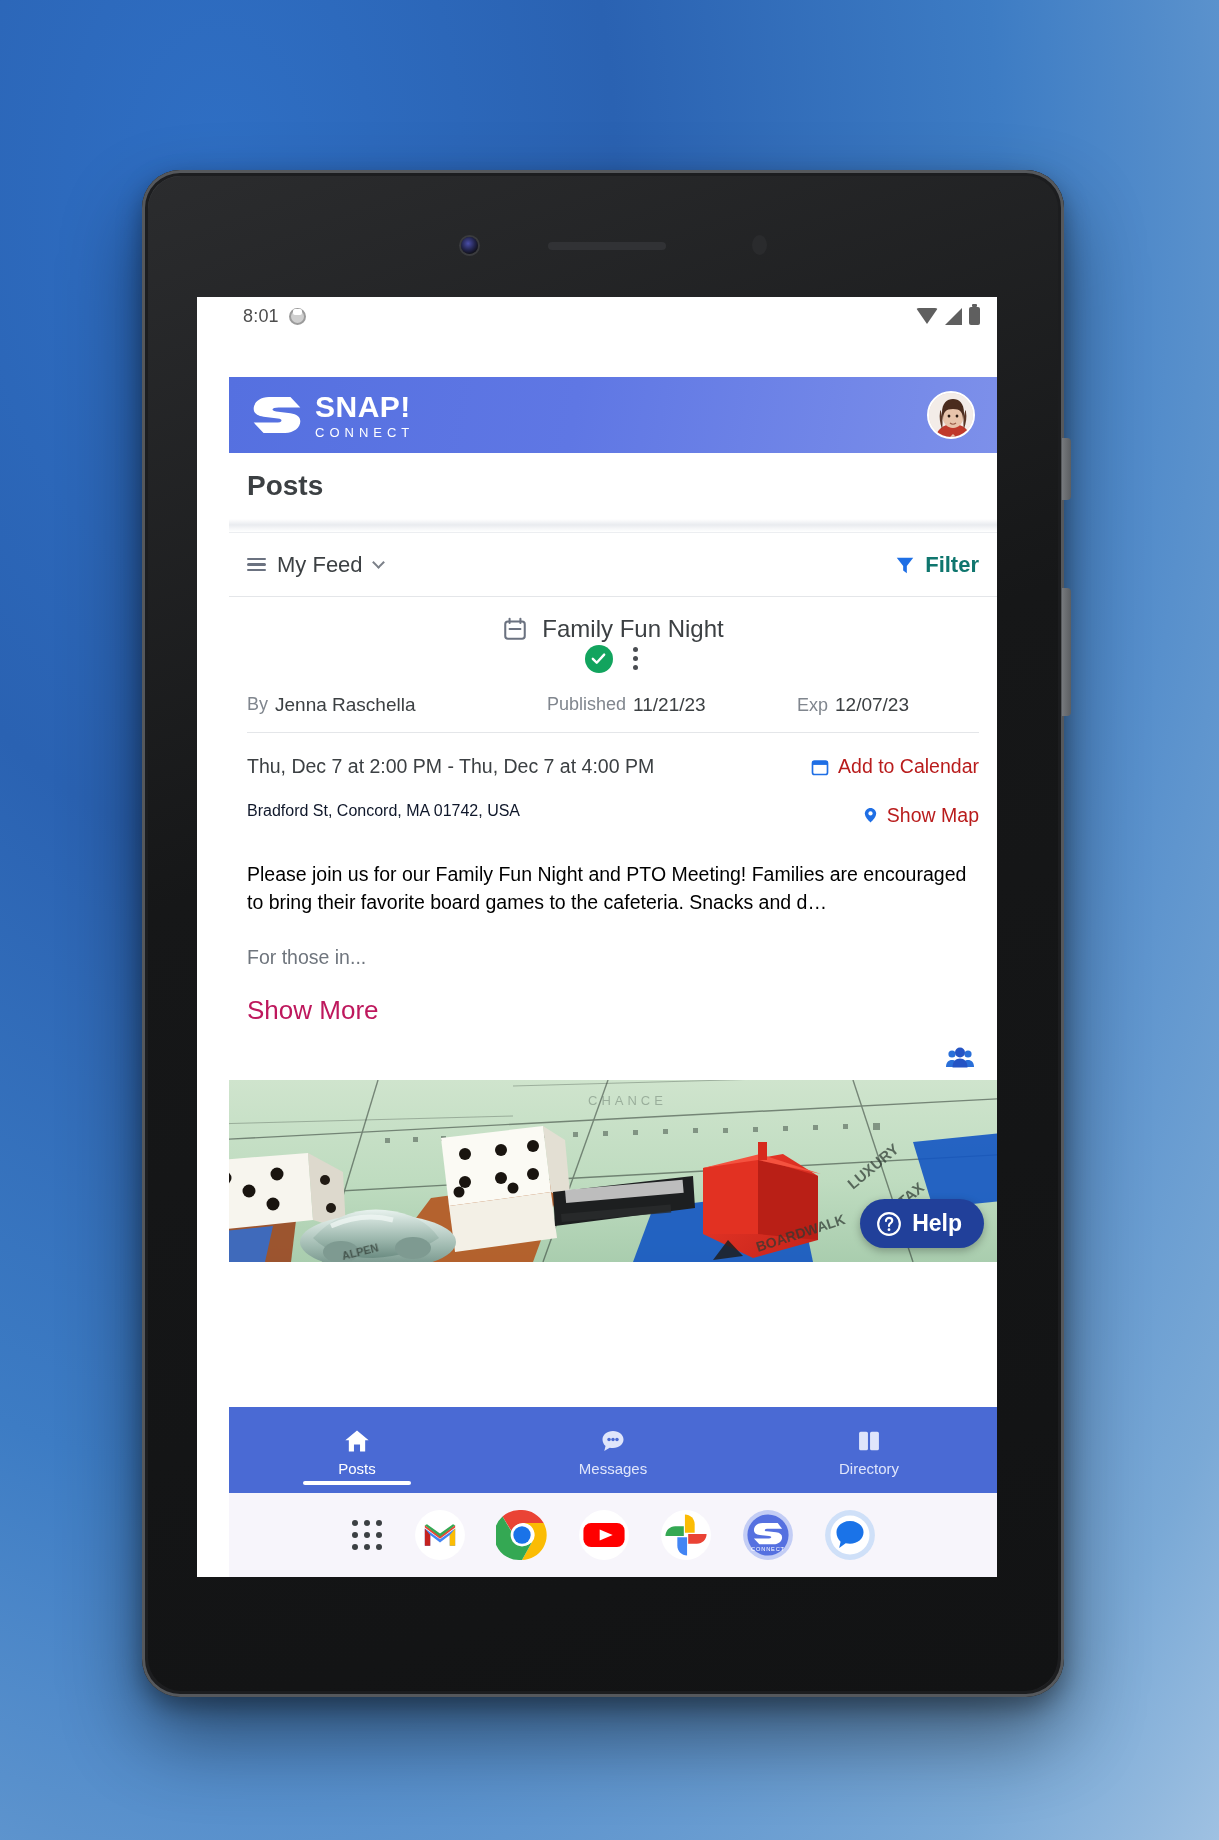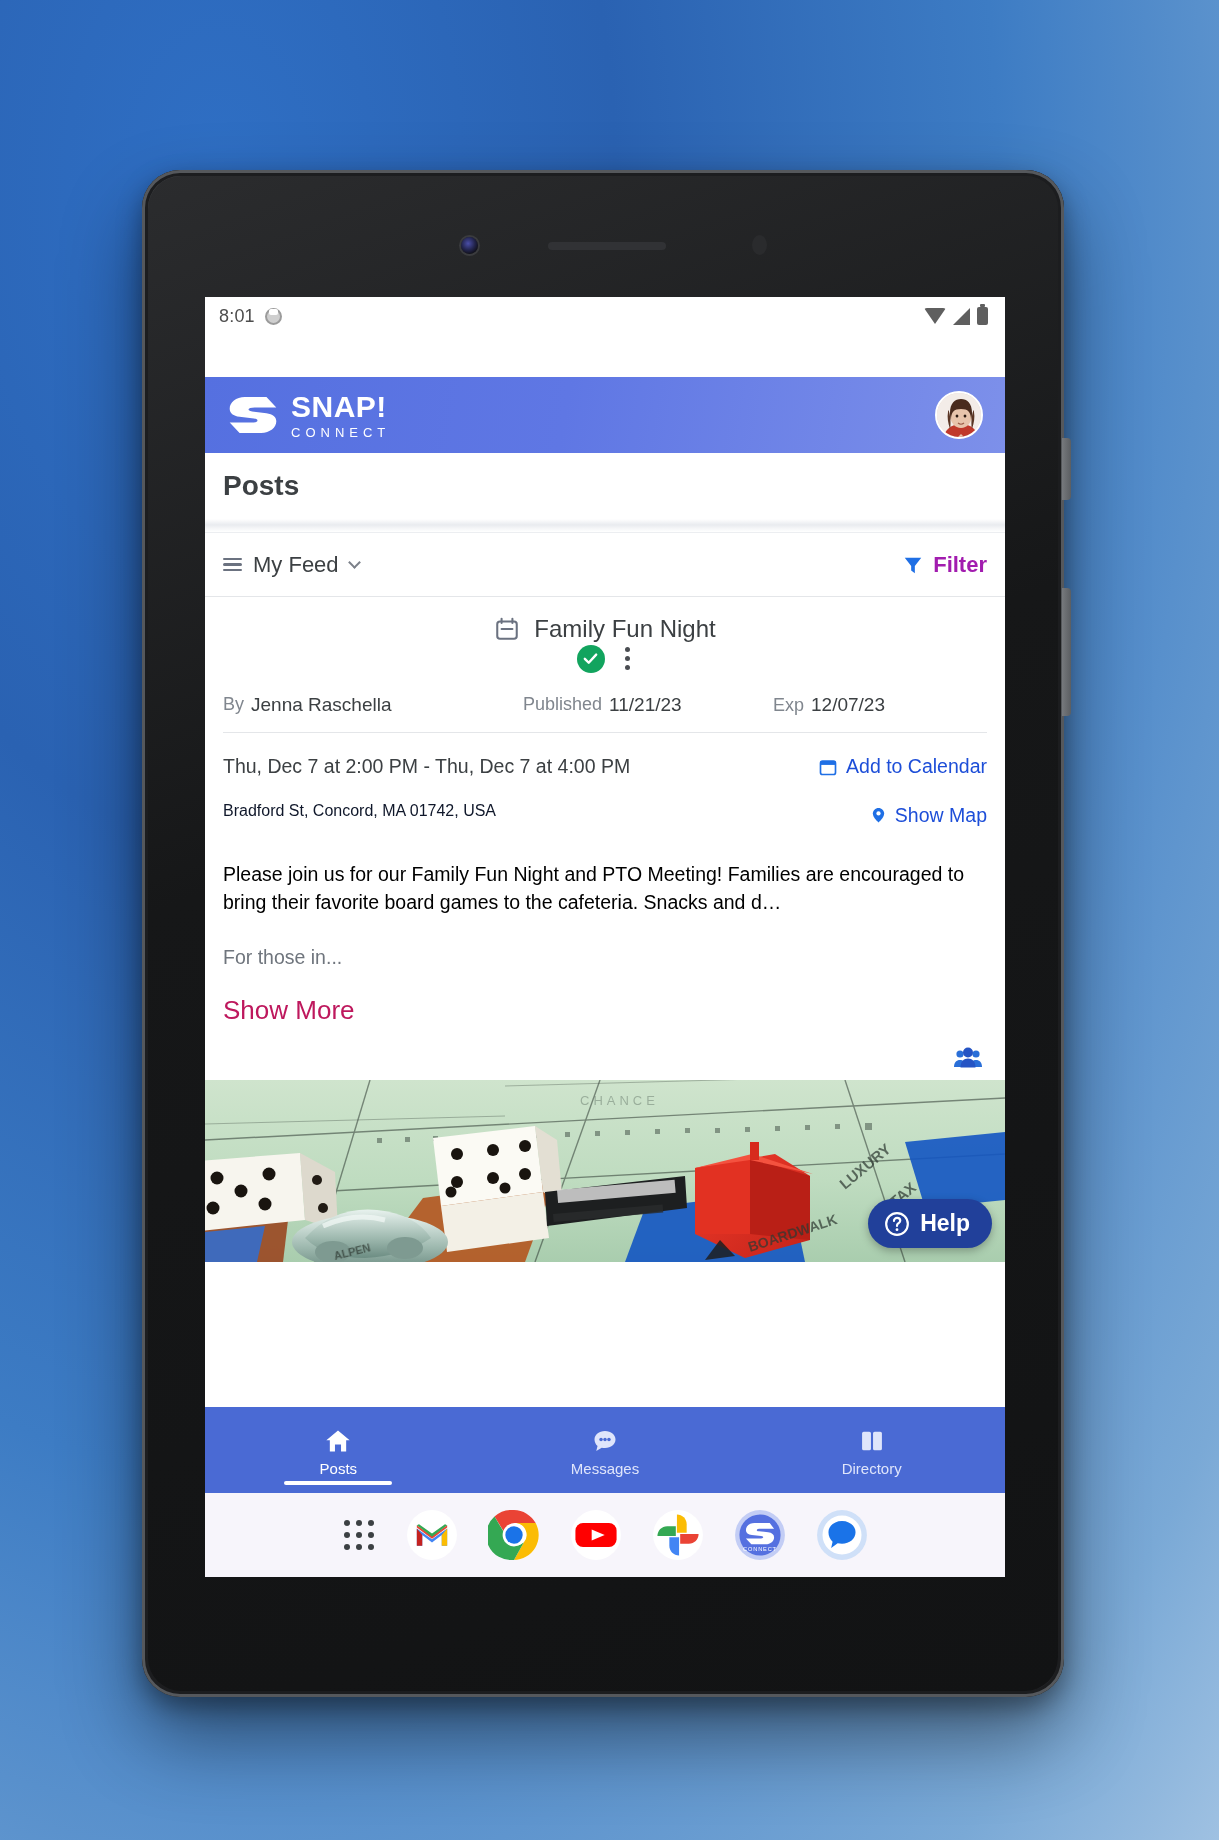--- a/index.html
+++ b/index.html
@@ -75,28 +75,29 @@
     position: absolute;
     left: 1062px; top: 588px;
     width: 9px; height: 128px;
     border-radius: 0 4px 4px 0;
     background: linear-gradient(90deg, #76797d, #5b5e62);
   }
 
   
   #screen {
     position: absolute;
-    left: 205px;
+    left: 197px;
     top: 297px;
     width: 800px;
     height: 1280px;
     background: #ffffff;
     overflow: hidden;
     display: flex;
     flex-direction: column;
+    padding-left: 32px;
   }
 
   
   #status-bar {
     height: 38px;
     background: #ffffff;
     display: flex;
     align-items: center;
     justify-content: space-between;
     padding: 0 17px 0 14px;
@@ -194,21 +195,21 @@
   .hamburger-glyph i { display: block; width: 19px; height: 2.6px; background: #6b7280; border-radius: 2px; }
   #feed-label { font-size: 22px; color: #3c4043; }
   .chevron-glyph {
     width: 9px; height: 9px;
     border-right: 2.2px solid #7b8089;
     border-bottom: 2.2px solid #7b8089;
     transform: rotate(45deg);
     margin-bottom: 5px;
   }
   #filter-button { display: flex; align-items: center; gap: 9px; cursor: pointer; }
-  #filter-label { font-size: 22px; color: #a21caf; font-weight: bold; }
+  #filter-label { font-size: 22px; color: #0f766e; font-weight: bold; }
 
   
   #post-card { flex: 1 1 auto; display: flex; flex-direction: column; overflow: hidden; }
 
   #post-header { padding: 18px 18px 16px 18px; }
   #post-title-row { display: flex; align-items: center; justify-content: space-between; flex-direction: column; }
   #post-title-left { display: flex; align-items: center; gap: 14px; }
   #post-title { font-size: 24px; color: #3c4043; }
   #post-status-group { display: flex; align-items: center; gap: 16px; }
   #verified-badge {
@@ -233,21 +234,21 @@
   #meta-divider { height: 1px; background: #e4e6e9; margin: 0 18px; }
 
   
   #event-details { padding: 20px 18px 4px 18px; }
   .event-row { display: flex; justify-content: space-between; align-items: flex-start; gap: 14px; }
   #event-datetime {
     font-size: 19.5px; color: #3c4043; line-height: 1.38; max-width: 420px;
   }
   .event-action {
     display: flex; align-items: center; gap: 8px;
-    color: #1d4ed8; font-size: 19.5px; cursor: pointer; white-space: nowrap;
+    color: #b91c1c; font-size: 19.5px; cursor: pointer; white-space: nowrap;
     flex: 0 0 auto; padding-top: 2px;
   }
   #event-location-row { margin-top: 22px; }
   #event-location { font-size: 16px; color: #0f172a; }
 
   
   #post-body { padding: 30px 18px 0 18px; }
   #post-body-text { font-size: 19.5px; color: #000000; line-height: 1.42; }
   #post-body-more { font-size: 19.5px; color: #6f757d; margin-top: 30px; }
   #show-more-link {

